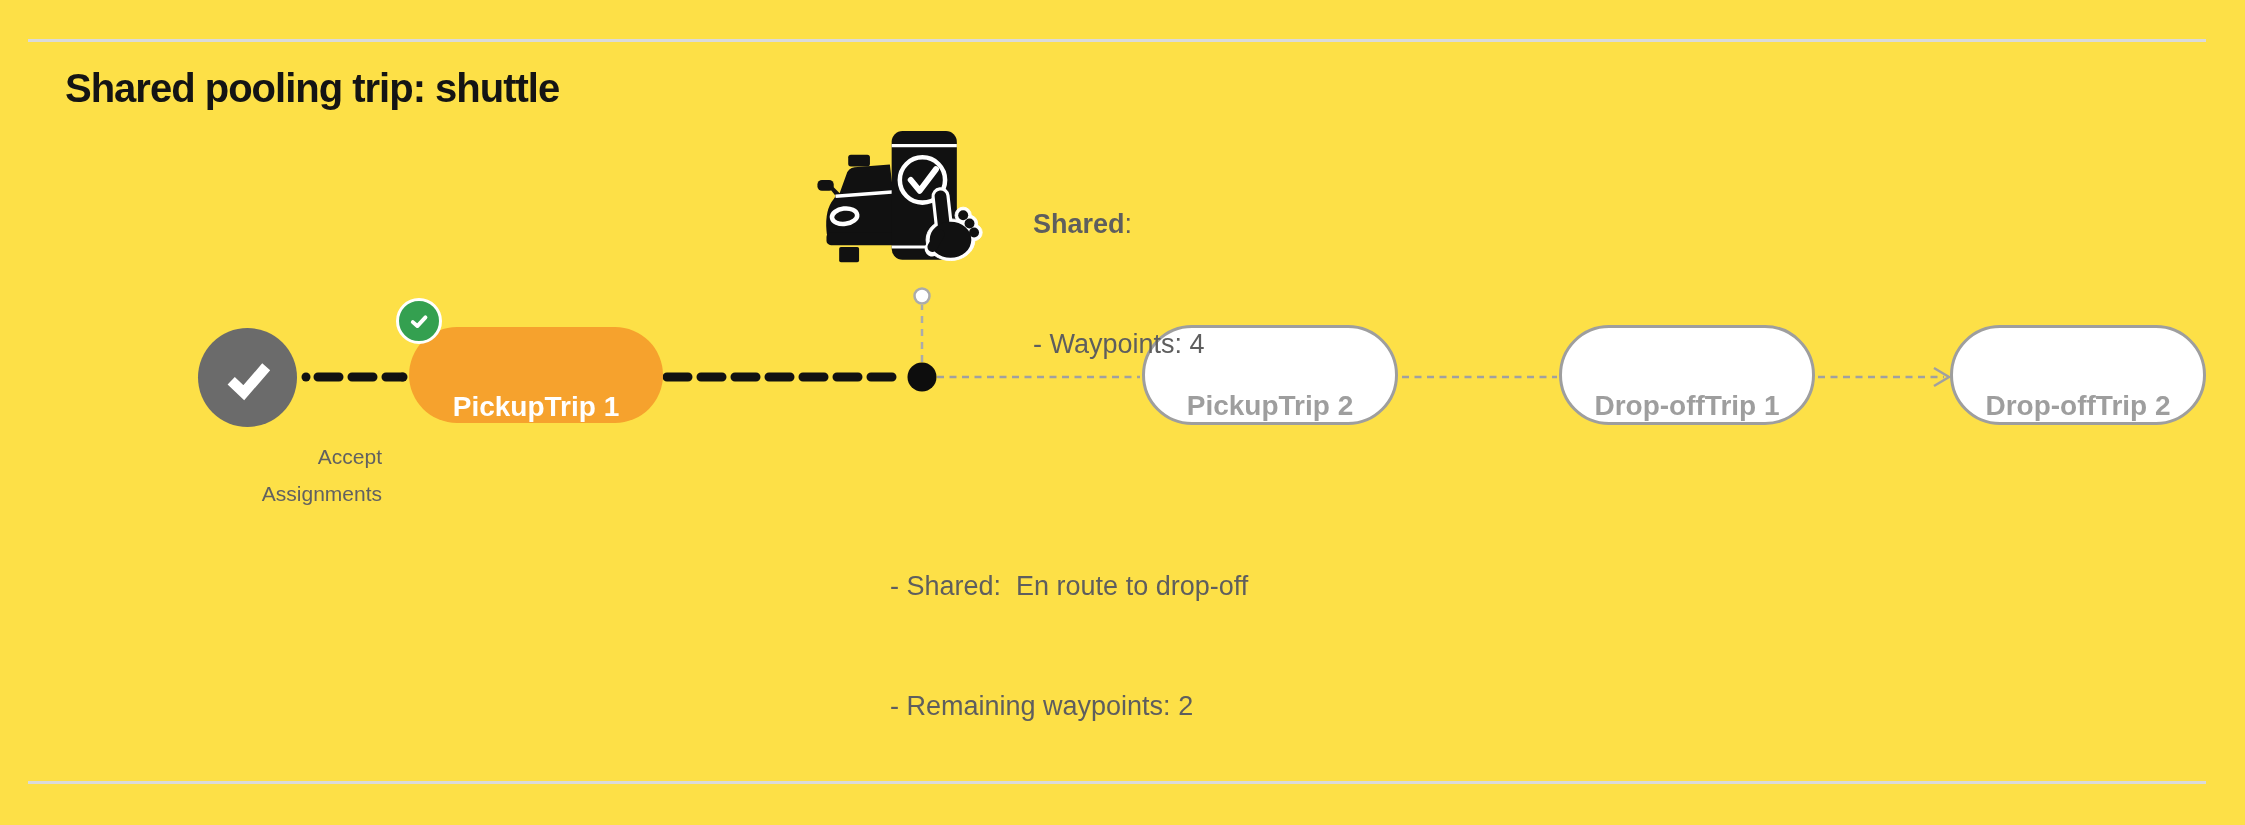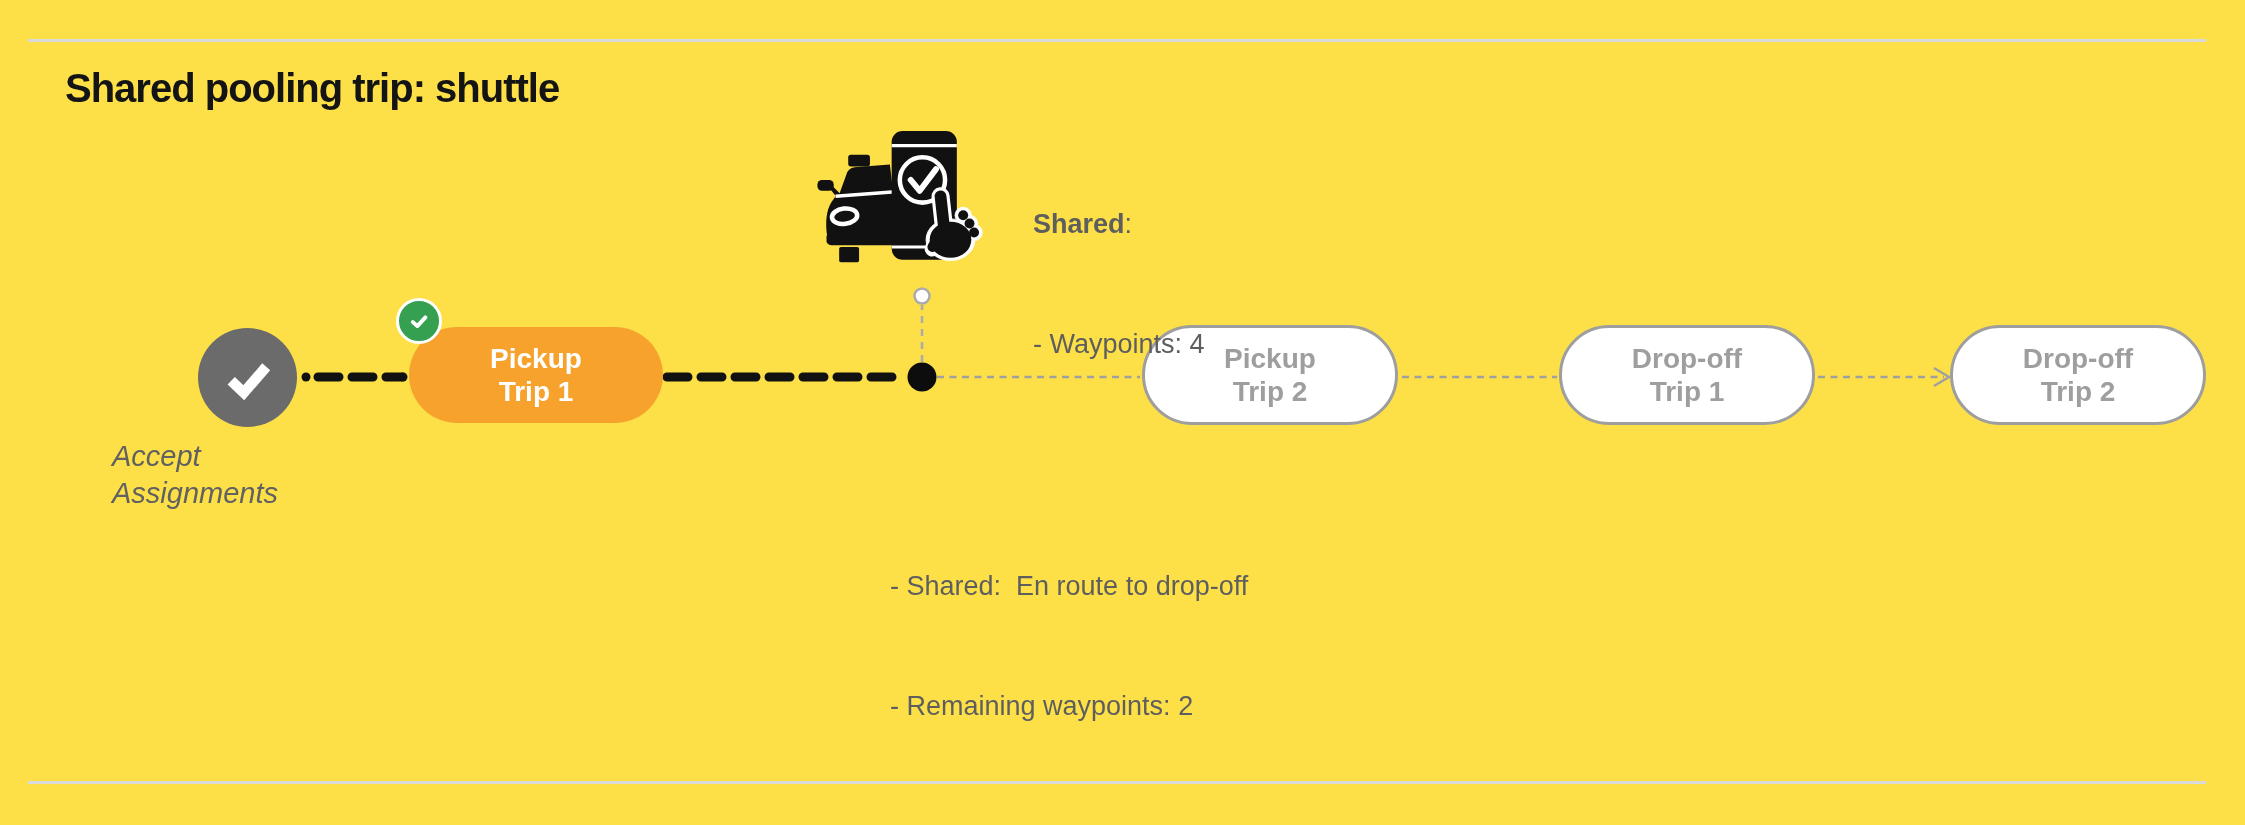--- a/index.html
+++ b/index.html
@@ -13,27 +13,27 @@
   .page-title{
     position:absolute;left:65px;top:66px;font-size:40px;font-weight:bold;
     color:#141414;letter-spacing:-1px;white-space:nowrap;
   }
   .node-circle{
     position:absolute;left:198px;top:328px;width:99px;height:99px;border-radius:50%;
     background:#6b6b6b;display:flex;align-items:center;justify-content:center;
   }
   .node-circle svg{width:70px;height:70px;}
   .node-label{
-    position:absolute;left:112px;top:438px;width:270px;text-align:left;
-    font-size:29px;line-height:37px;color:#616161;font-style:italic;
+    position:absolute;left:112px;top:438px;width:270px;text-align:right;
+    font-size:21px;line-height:37px;color:#616161;
   }
   .node-label span{display:block;}
   .pill{
     position:absolute;top:325px;width:256px;height:100px;border-radius:50px;
-    display:flex;flex-direction:column;align-items:center;justify-content:center;
+    display:flex;flex-direction:row;align-items:flex-end;justify-content:center;
     font-weight:bold;font-size:28px;line-height:33px;box-sizing:border-box;
     white-space:nowrap;
   }
   .pill.active{
     left:409px;top:327px;width:254px;height:96px;background:#f6a22d;color:#ffffff;border:0;
   }
   .pill.pending{background:#ffffff;border:3px solid #9e9e9e;color:#9e9e9e;}
   .pill.p2{left:1142px;}
   .pill.d1{left:1559px;}
   .pill.d2{left:1950px;}

